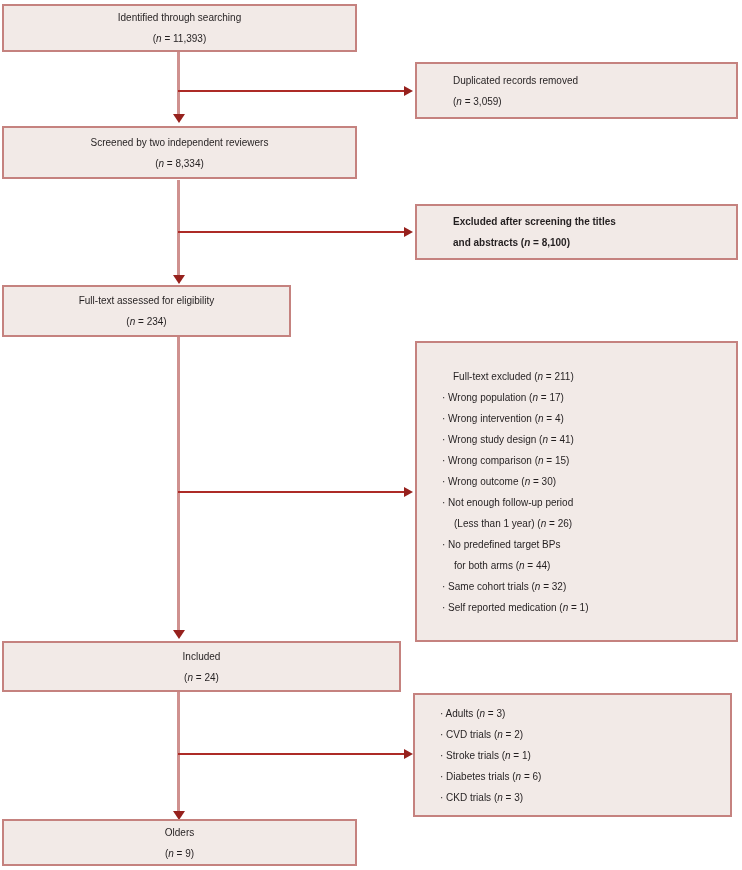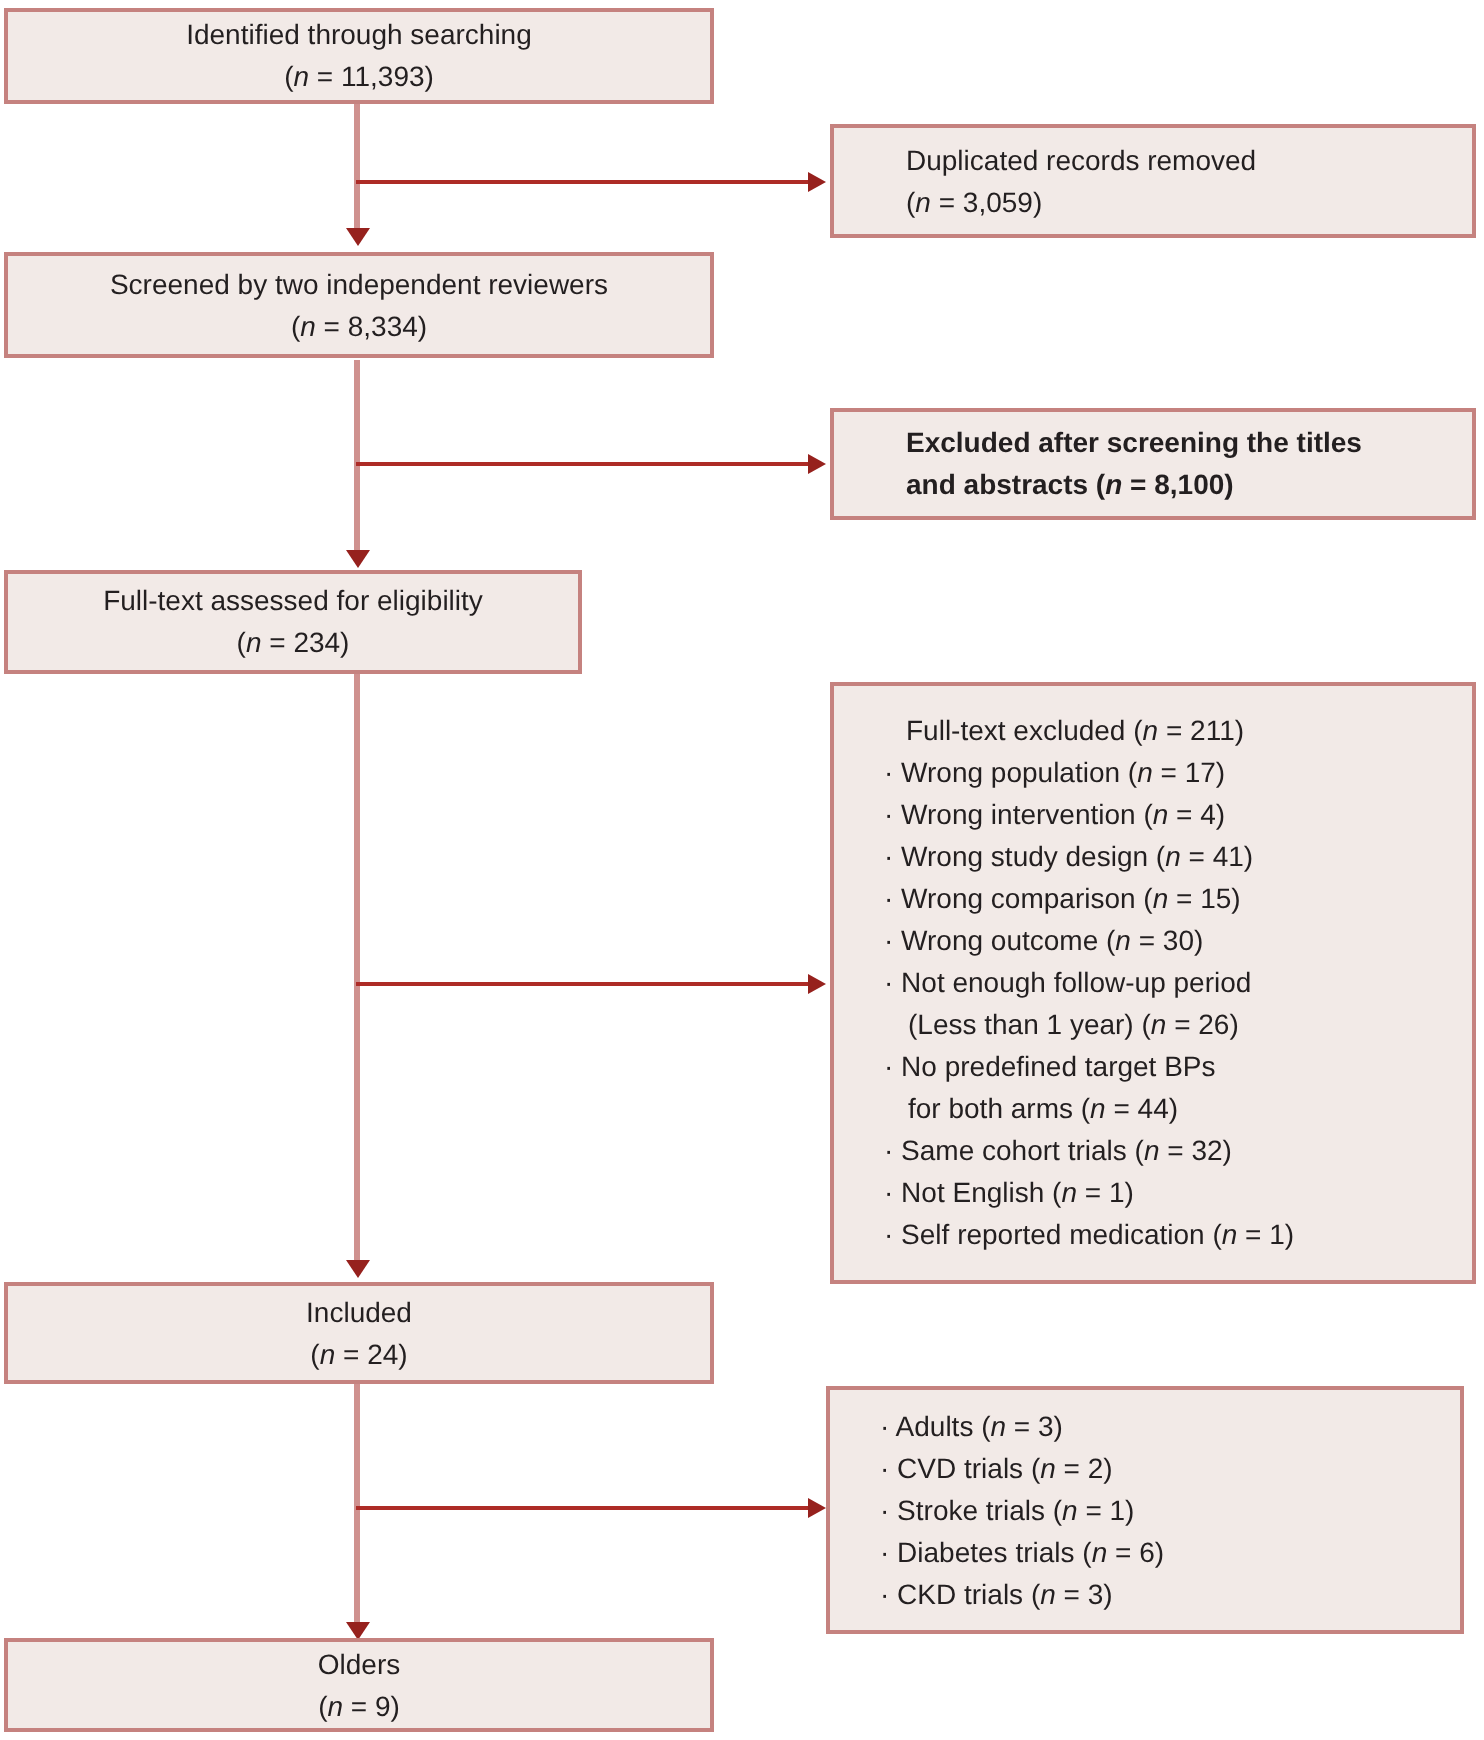--- a/index.html
+++ b/index.html
@@ -32,21 +32,21 @@
   }
   .box.left {
     align-items: center;
     text-align: center;
   }
   .box.right {
     align-items: flex-start;
     text-align: center;
   }
   .line {
-    font-size: 14px;
+    font-size: 10px;
     line-height: 21px;
     white-space: nowrap;
   }
   .box.right .line {
     padding-left: 36px;
   }
   .box.right .line.bullet {
     padding-left: 36px;
     text-indent: -11px;
   }
@@ -128,21 +128,21 @@
     </div>
   </div>
 
   <div class="box left" style="left:2px; top:285px; width:289px; height:52px;">
     <div class="line">Full-text assessed for eligibility</div>
     <div class="line">
       (<span class="ital">n</span> = 234)
     </div>
   </div>
 
-  <div class="box left" style="left:2px; top:641px; width:355px; height:51px;">
+  <div class="box left" style="left:2px; top:641px; width:399px; height:51px;">
     <div class="line">Included</div>
     <div class="line">
       (<span class="ital">n</span> = 24)
     </div>
   </div>
 
   <div class="box left" style="left:2px; top:819px; width:355px; height:47px;">
     <div class="line">Olders</div>
     <div class="line">
       (<span class="ital">n</span> = 9)
@@ -187,23 +187,20 @@
       (Less than 1 year) (<span class="ital">n</span> = 26)
     </div>
     <div class="line bullet">· No predefined target BPs</div>
     <div class="line cont">
       for both arms (<span class="ital">n</span> = 44)
     </div>
     <div class="line bullet">
       · Same cohort trials (<span class="ital">n</span> = 32)
     </div>
     <div class="line bullet">
-      · Not English (<span class="ital">n</span> = 1)
-    </div>
-    <div class="line bullet">
       · Self reported medication (<span class="ital">n</span> = 1)
     </div>
   </div>
 
   <div class="box right" style="left:413px; top:693px; width:319px; height:124px;">
     <div class="line bullet">
       · Adults (<span class="ital">n</span> = 3)
     </div>
     <div class="line bullet">
       · CVD trials (<span class="ital">n</span> = 2)

